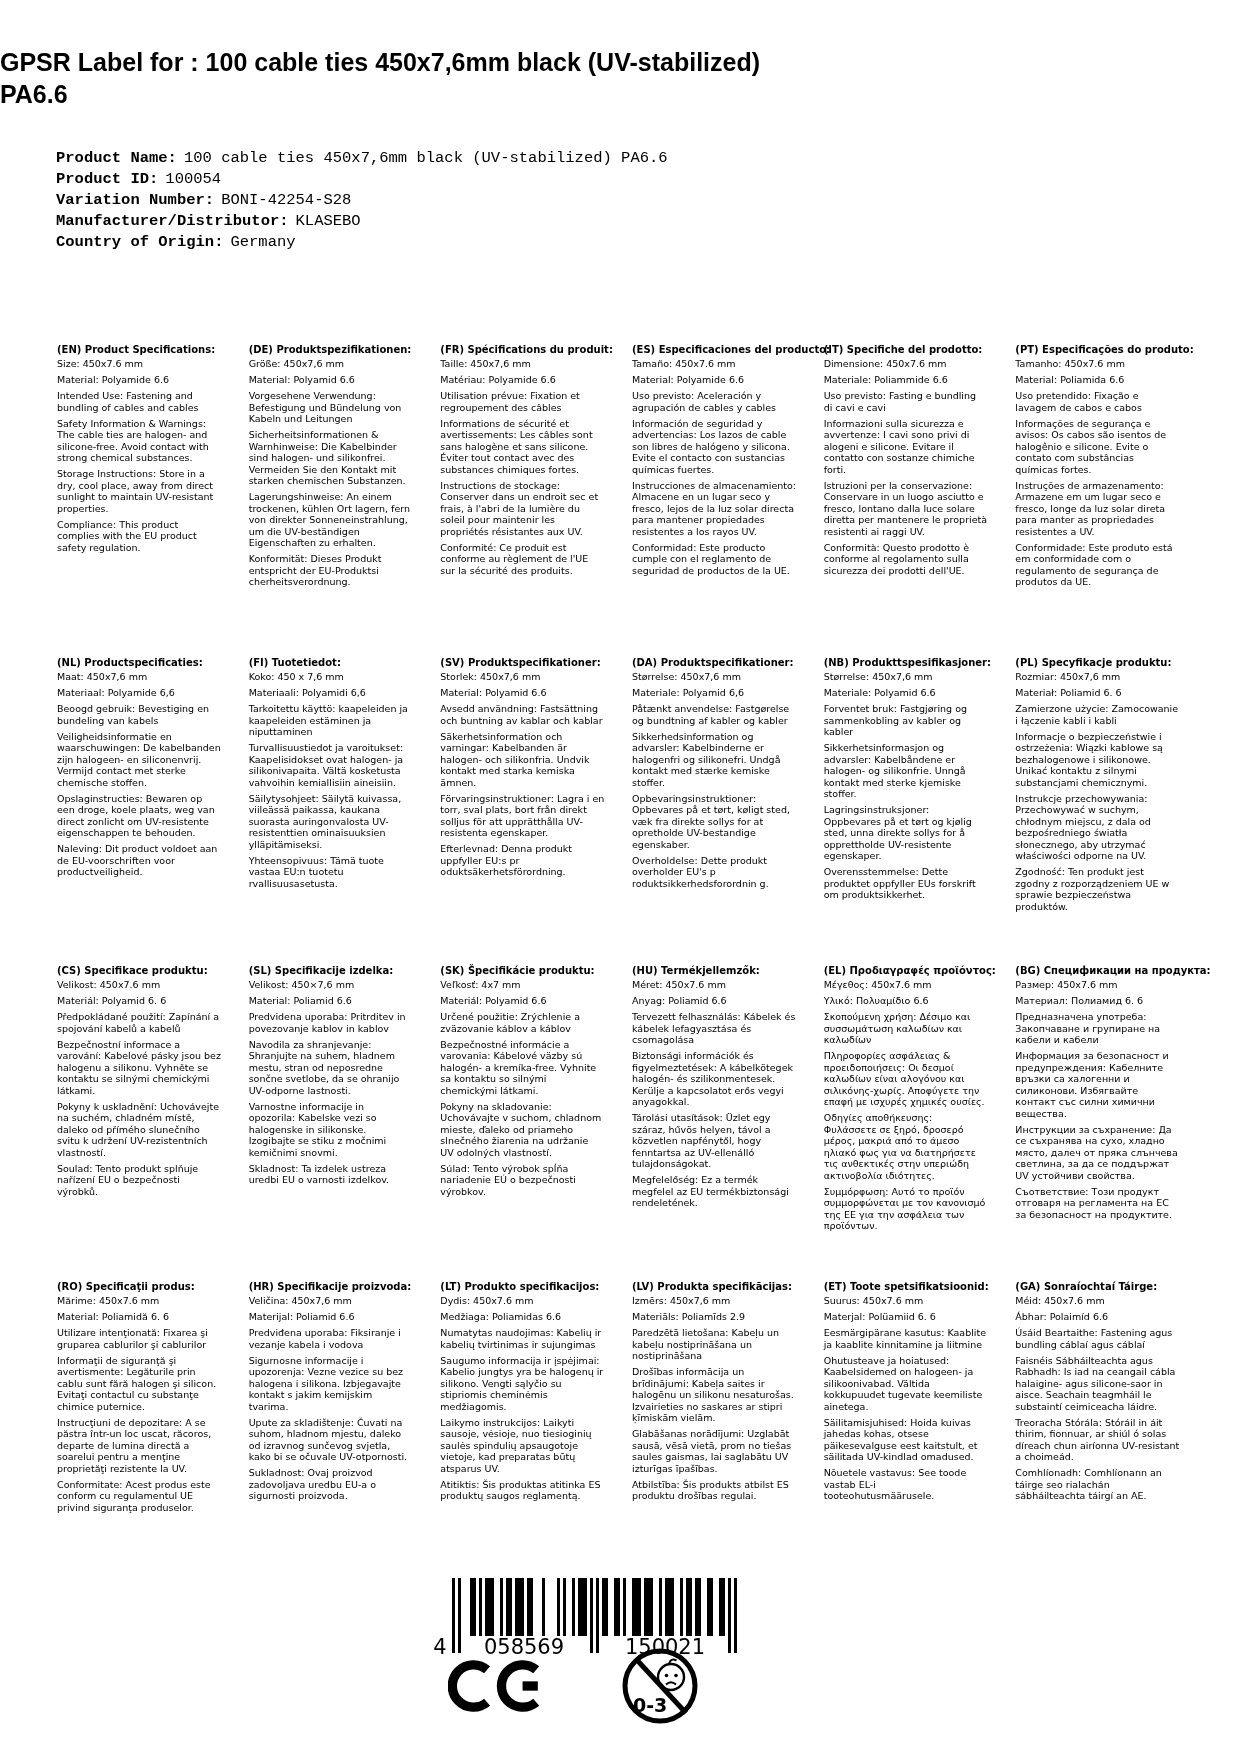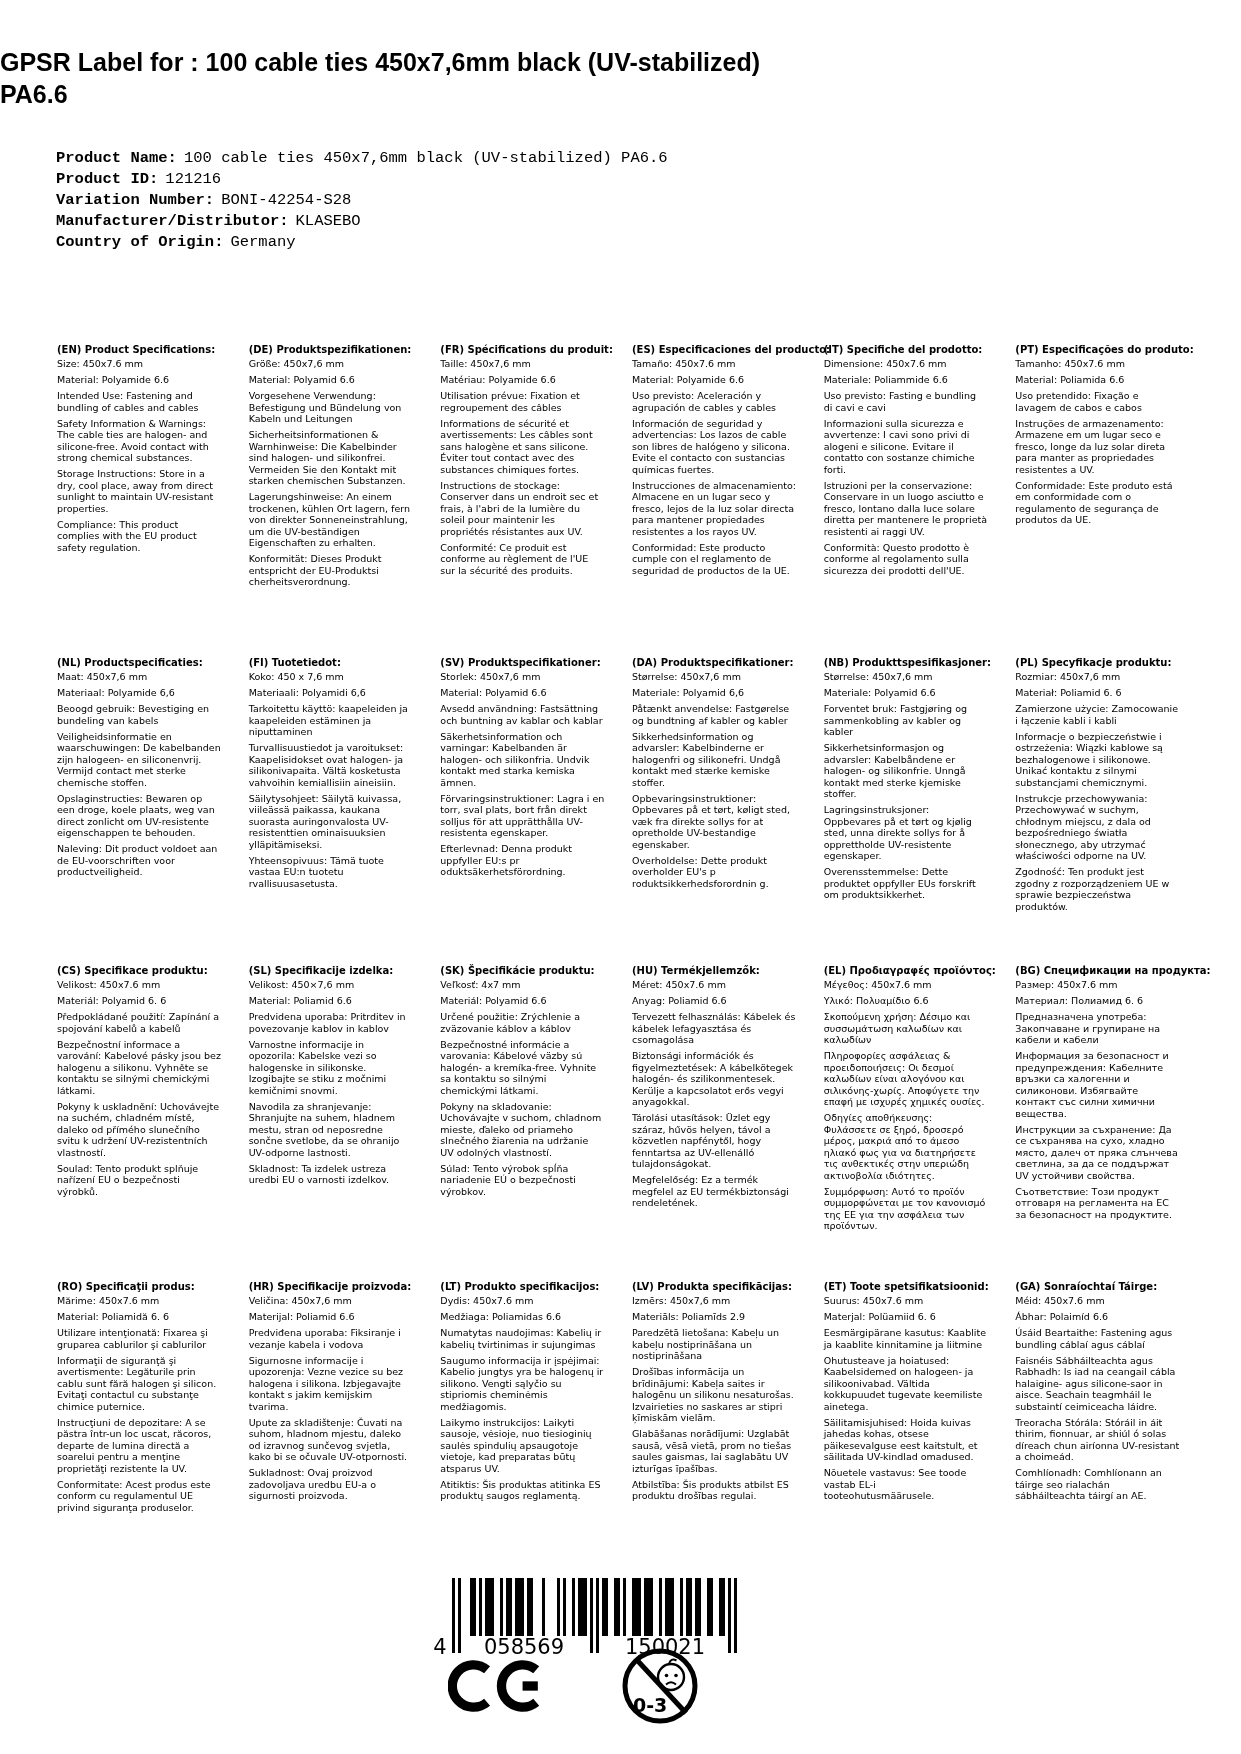--- a/index.html
+++ b/index.html
@@ -33,21 +33,21 @@
 </head>
 <body>
 
 <div class="title">
   <div>GPSR Label for : 100 cable ties 450x7,6mm black (UV-stabilized)</div>
   <div>PA6.6</div>
 </div>
 
 <div class="product-info">
     <div class="pi-line"><span class="pi-label">Product Name:</span><span class="pi-value">100 cable ties 450x7,6mm black (UV-stabilized) PA6.6</span></div>
-    <div class="pi-line"><span class="pi-label">Product ID:</span><span class="pi-value">121216</span></div>
+    <div class="pi-line"><span class="pi-label">Product ID:</span><span class="pi-value">100054</span></div>
     <div class="pi-line"><span class="pi-label">Variation Number:</span><span class="pi-value">BONI-42254-S28</span></div>
     <div class="pi-line"><span class="pi-label">Manufacturer/Distributor:</span><span class="pi-value">KLASEBO</span></div>
     <div class="pi-line"><span class="pi-label">Country of Origin:</span><span class="pi-value">Germany</span></div>
   </div>
 
 <div class="spec-grid">
     <div class="lang-block">
       <div class="lang-header">(EN) Product Specifications:</div>
       <p class="spec-par">Size: 450x7.6 mm</p>
       <p class="spec-par">Material: Polyamide 6.6</p>
@@ -90,20 +90,21 @@
       <p class="spec-par">Uso previsto: Fasting e bundling di cavi e cavi</p>
       <p class="spec-par">Informazioni sulla sicurezza e avvertenze: I cavi sono privi di alogeni e silicone. Evitare il contatto con sostanze chimiche forti.</p>
       <p class="spec-par">Istruzioni per la conservazione: Conservare in un luogo asciutto e fresco, lontano dalla luce solare diretta per mantenere le proprietà resistenti ai raggi UV.</p>
       <p class="spec-par">Conformità: Questo prodotto è conforme al regolamento sulla sicurezza dei prodotti dell'UE.</p>
     </div>
     <div class="lang-block">
       <div class="lang-header">(PT) Especificações do produto:</div>
       <p class="spec-par">Tamanho: 450x7.6 mm</p>
       <p class="spec-par">Material: Poliamida 6.6</p>
       <p class="spec-par">Uso pretendido: Fixação e lavagem de cabos e cabos</p>
+      <p class="spec-par">Informações de segurança e avisos: Os cabos são isentos de halogênio e silicone. Evite o contato com substâncias químicas fortes.</p>
       <p class="spec-par">Instruções de armazenamento: Armazene em um lugar seco e fresco, longe da luz solar direta para manter as propriedades resistentes a UV.</p>
       <p class="spec-par">Conformidade: Este produto está em conformidade com o regulamento de segurança de produtos da UE.</p>
     </div>
     <div class="lang-block">
       <div class="lang-header">(NL) Productspecificaties:</div>
       <p class="spec-par">Maat: 450x7,6 mm</p>
       <p class="spec-par">Materiaal: Polyamide 6,6</p>
       <p class="spec-par">Beoogd gebruik: Bevestiging en bundeling van kabels</p>
       <p class="spec-par">Veiligheidsinformatie en waarschuwingen: De kabelbanden zijn halogeen- en siliconenvrij. Vermijd contact met sterke chemische stoffen.</p>
       <p class="spec-par">Opslaginstructies: Bewaren op een droge, koele plaats, weg van direct zonlicht om UV-resistente eigenschappen te behouden.</p>
@@ -161,22 +162,22 @@
       <p class="spec-par">Předpokládané použití: Zapínání a spojování kabelů a kabelů</p>
       <p class="spec-par">Bezpečnostní informace a varování: Kabelové pásky jsou bez halogenu a silikonu. Vyhněte se kontaktu se silnými chemickými látkami.</p>
       <p class="spec-par">Pokyny k uskladnění: Uchovávejte na suchém, chladném místě, daleko od přímého slunečního svitu k udržení UV-rezistentních vlastností.</p>
       <p class="spec-par">Soulad: Tento produkt splňuje nařízení EU o bezpečnosti výrobků.</p>
     </div>
     <div class="lang-block">
       <div class="lang-header">(SL) Specifikacije izdelka:</div>
       <p class="spec-par">Velikost: 450×7,6 mm</p>
       <p class="spec-par">Material: Poliamid 6.6</p>
       <p class="spec-par">Predvidena uporaba: Pritrditev in povezovanje kablov in kablov</p>
+      <p class="spec-par">Navodila za shranjevanje: Shranjujte na suhem, hladnem mestu, stran od neposredne sončne svetlobe, da se ohranijo UV-odporne lastnosti.</p>
       <p class="spec-par">Varnostne informacije in opozorila: Kabelske vezi so halogenske in silikonske. Izogibajte se stiku z močnimi kemičnimi snovmi.</p>
-      <p class="spec-par">Navodila za shranjevanje: Shranjujte na suhem, hladnem mestu, stran od neposredne sončne svetlobe, da se ohranijo UV-odporne lastnosti.</p>
       <p class="spec-par">Skladnost: Ta izdelek ustreza uredbi EU o varnosti izdelkov.</p>
     </div>
     <div class="lang-block">
       <div class="lang-header">(SK) Špecifikácie produktu:</div>
       <p class="spec-par">Veľkosť: 4x7 mm</p>
       <p class="spec-par">Materiál: Polyamid 6.6</p>
       <p class="spec-par">Určené použitie: Zrýchlenie a zväzovanie káblov a káblov</p>
       <p class="spec-par">Bezpečnostné informácie a varovania: Kábelové väzby sú halogén- a kremíka-free. Vyhnite sa kontaktu so silnými chemickými látkami.</p>
       <p class="spec-par">Pokyny na skladovanie: Uchovávajte v suchom, chladnom mieste, ďaleko od priameho slnečného žiarenia na udržanie UV odolných vlastností.</p>
       <p class="spec-par">Súlad: Tento výrobok spĺňa nariadenie EÚ o bezpečnosti výrobkov.</p>

